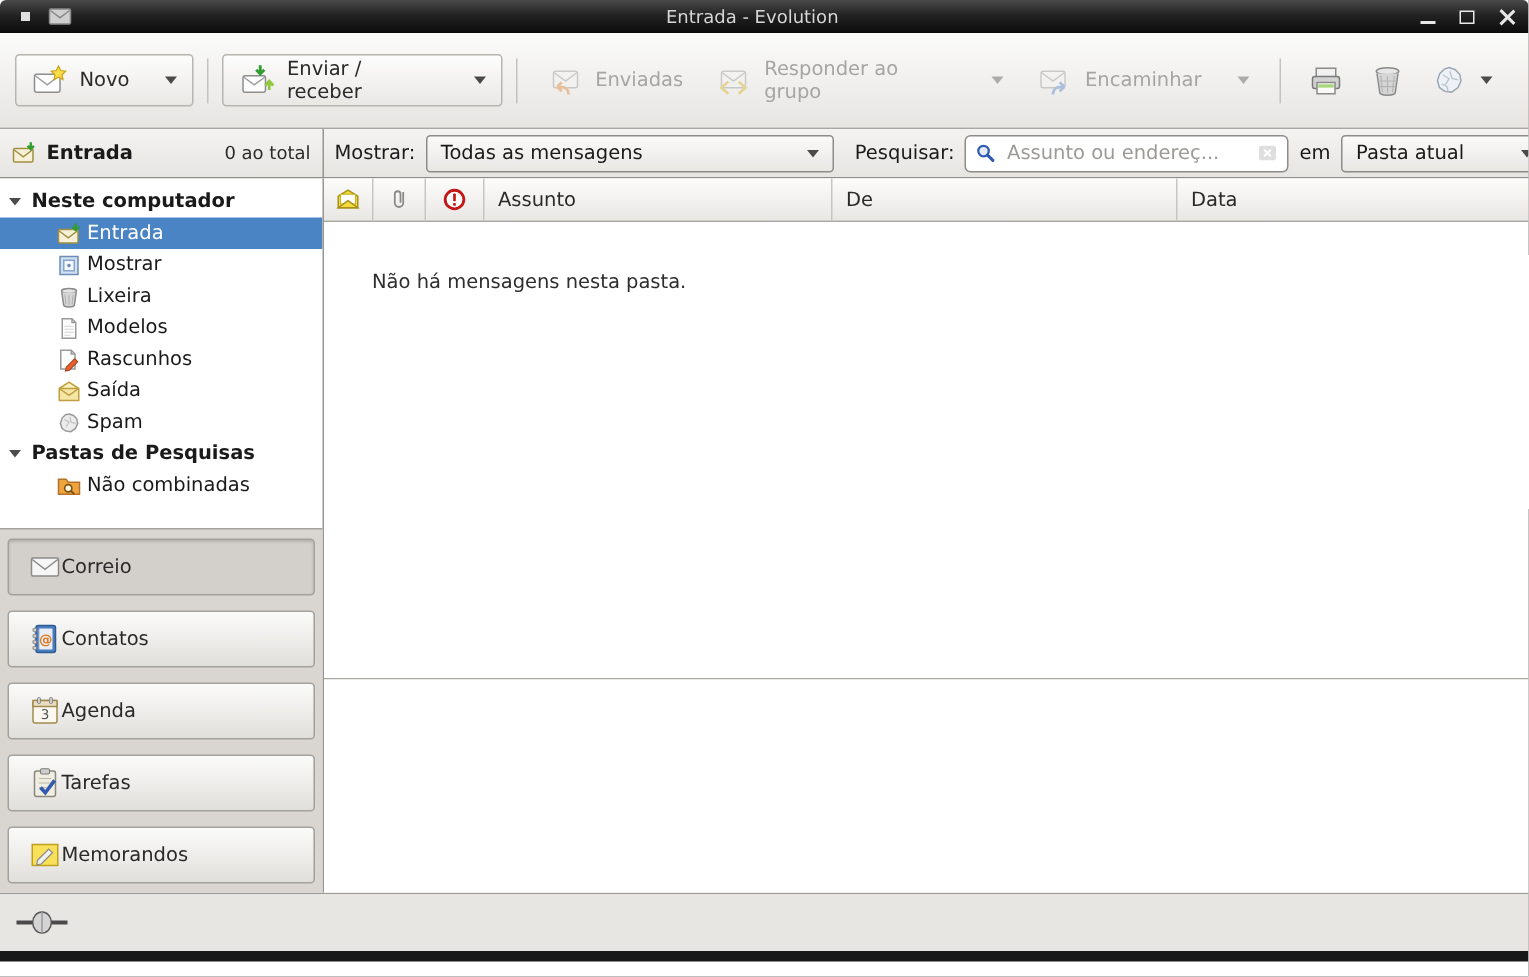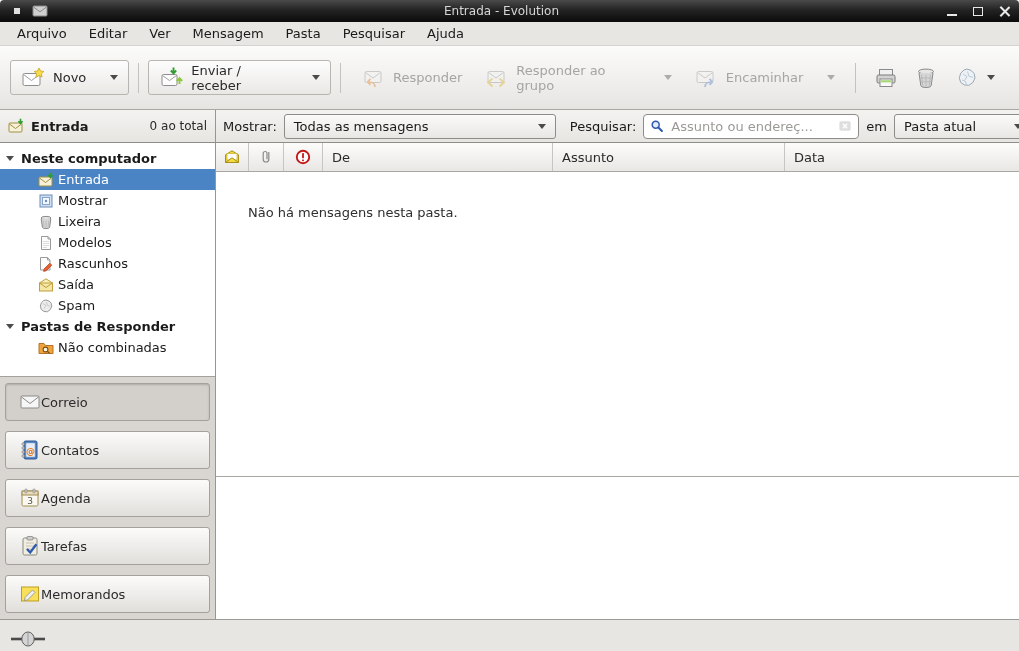--- a/index.html
+++ b/index.html
@@ -124,29 +124,20 @@
         </span>
       <span class="wc">
           <span class="maxbox"></span>
         </span>
       <span class="wc">
           <span class="closex"></span>
         </span>
     </div>
   </div>
 
-  <div class="menubar">
-    <span class="menu-item">Arquivo</span>
-    <span class="menu-item">Editar</span>
-    <span class="menu-item">Ver</span>
-    <span class="menu-item">Mensagem</span>
-    <span class="menu-item">Pasta</span>
-    <span class="menu-item">Pesquisar</span>
-    <span class="menu-item">Ajuda</span>
-  </div>
 
   <div class="toolbar">
     <div class="tbtn">
       <span class="ic i24">
           <svg viewBox="0 0 24 24">
             <rect x="2" y="7.5" width="17" height="12" rx="1.5" fill="#fdfdfd" stroke="#8e8e8e"></rect>
             <path d="M2.5 8.5 L10.5 14.5 L18.5 8.5" fill="none" stroke="#9e9e9e"></path>
             <path d="M18 2 l1.5 3 3.3.5 -2.4 2.3 .6 3.3 -3-1.6 -3 1.6 .6-3.3 -2.4-2.3 3.3-.5z" fill="#f8dc4a" stroke="#c8a41a" stroke-width="0.8"></path>
           </svg>
         </span>
@@ -168,21 +159,21 @@
     </div>
     <div class="tsep"></div>
     <div class="tbtn flat disabled">
       <span class="ic i24">
           <svg viewBox="0 0 24 24">
             <rect x="4" y="5.5" width="16" height="11" rx="1.5" fill="#f4f4f4" stroke="#9a9a9a"></rect>
             <path d="M4.5 6.5 L12 12 L19.5 6.5" fill="none" stroke="#9a9a9a"></path>
             <path d="M14 21 c0-4.5 -3-5.2 -7.5-5.2 M6.5 15.8 l3-3 M6.5 15.8 l3 3" fill="none" stroke="#e0883a" stroke-width="1.8"></path>
           </svg>
         </span>
-      <span>Responder</span>
+      <span>Enviadas</span>
     </div>
     <div class="tbtn flat disabled">
       <span class="ic i24">
           <svg viewBox="0 0 24 24">
             <rect x="4" y="5.5" width="16" height="11" rx="1.5" fill="#f4f4f4" stroke="#9a9a9a"></rect>
             <path d="M4.5 6.5 L12 12 L19.5 6.5" fill="none" stroke="#9a9a9a"></path>
             <path d="M8.5 20.5 l-4.5-4 4.5-4 M15.5 20.5 l4.5-4 -4.5-4" fill="none" stroke="#d8b42f" stroke-width="1.8"></path>
           </svg>
         </span>
       <span>Responder ao grupo</span>
@@ -347,21 +338,21 @@
           <span class="ic i16">
               <svg viewBox="0 0 16 16">
                 <path d="M8 2 l3 1 2.2 2.2 .6 3 -1.5 3.4 -3 2.2 -3.4-.4 -2.6-1.9 -1-3.4 1.1-3.4 2.3-2.2z" fill="#ececec" stroke="#9a9a9a"></path>
                 <path d="M5 5.5 l3 2 -2 3 M8.5 4 l1 3.5 3 .8" fill="none" stroke="#c0c0c0" stroke-width="0.8"></path>
               </svg>
             </span>
           <span>Spam</span>
         </div>
         <div class="tgroup">
           <span class="exp"></span>
-          <span>Pastas de Responder</span>
+          <span>Pastas de Pesquisas</span>
         </div>
         <div class="titem">
           <span class="ic i16">
               <svg viewBox="0 0 16 16">
                 <path d="M1 3.5 h5 l1.5 2 h7.5 v8 h-14z" fill="#f0a43c" stroke="#b5722a"></path>
                 <circle cx="7.5" cy="9.5" r="2.4" fill="#fff6e0" stroke="#7a5218" stroke-width="1.1"></circle>
                 <path d="M9.3 11.3 l2.2 2" stroke="#7a5218" stroke-width="1.3"></path>
               </svg>
             </span>
           <span>Não combinadas</span>
@@ -447,25 +438,25 @@
         </div>
         <div class="hcol icon hc3">
           <span class="ic i16">
               <svg viewBox="0 0 16 16">
                 <circle cx="8" cy="8" r="6.2" fill="#fff" stroke="#c41818" stroke-width="1.9"></circle>
                 <rect x="7.1" y="4" width="1.8" height="5.2" rx="0.5" fill="#c41818"></rect>
                 <rect x="7.1" y="10.4" width="1.8" height="1.8" rx="0.4" fill="#c41818"></rect>
               </svg>
             </span>
         </div>
+        <div class="hcol hc-subject">
+          <span>Assunto</span>
+        </div>
         <div class="hcol hc-from">
           <span>De</span>
-        </div>
-        <div class="hcol hc-subject">
-          <span>Assunto</span>
         </div>
         <div class="hcol hc-date">
           <span>Data</span>
         </div>
       </div>
       <div class="list-body">
         <div class="empty-text">Não há mensagens nesta pasta.</div>
       </div>
       <div class="pane-divider"></div>
       <div class="preview"></div>

